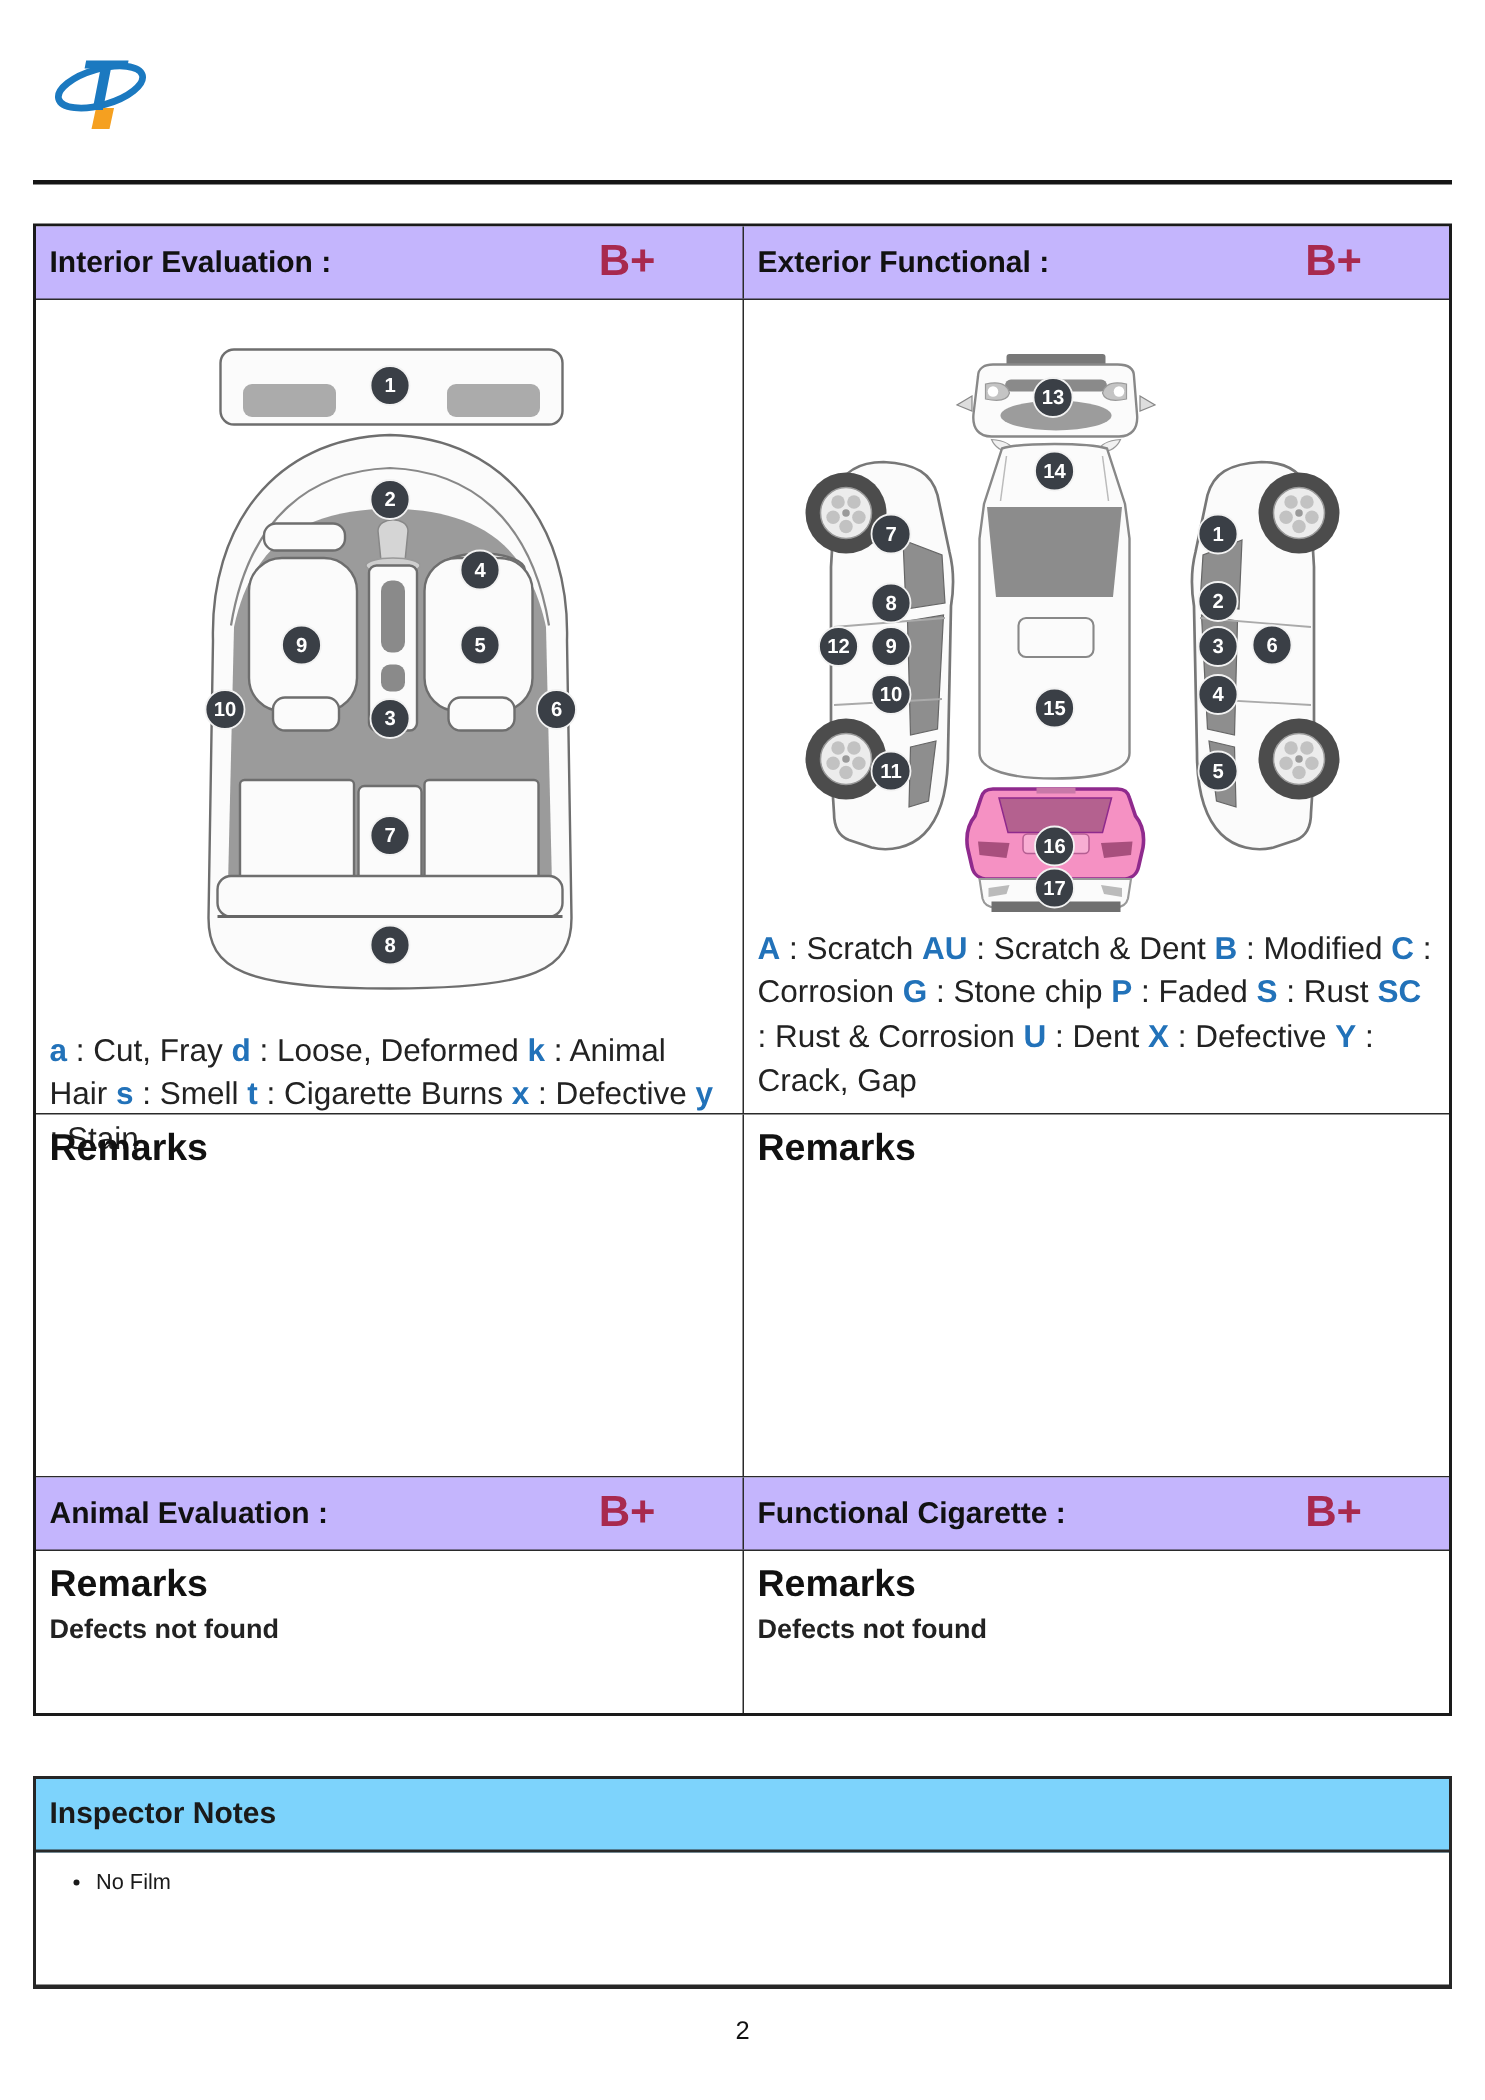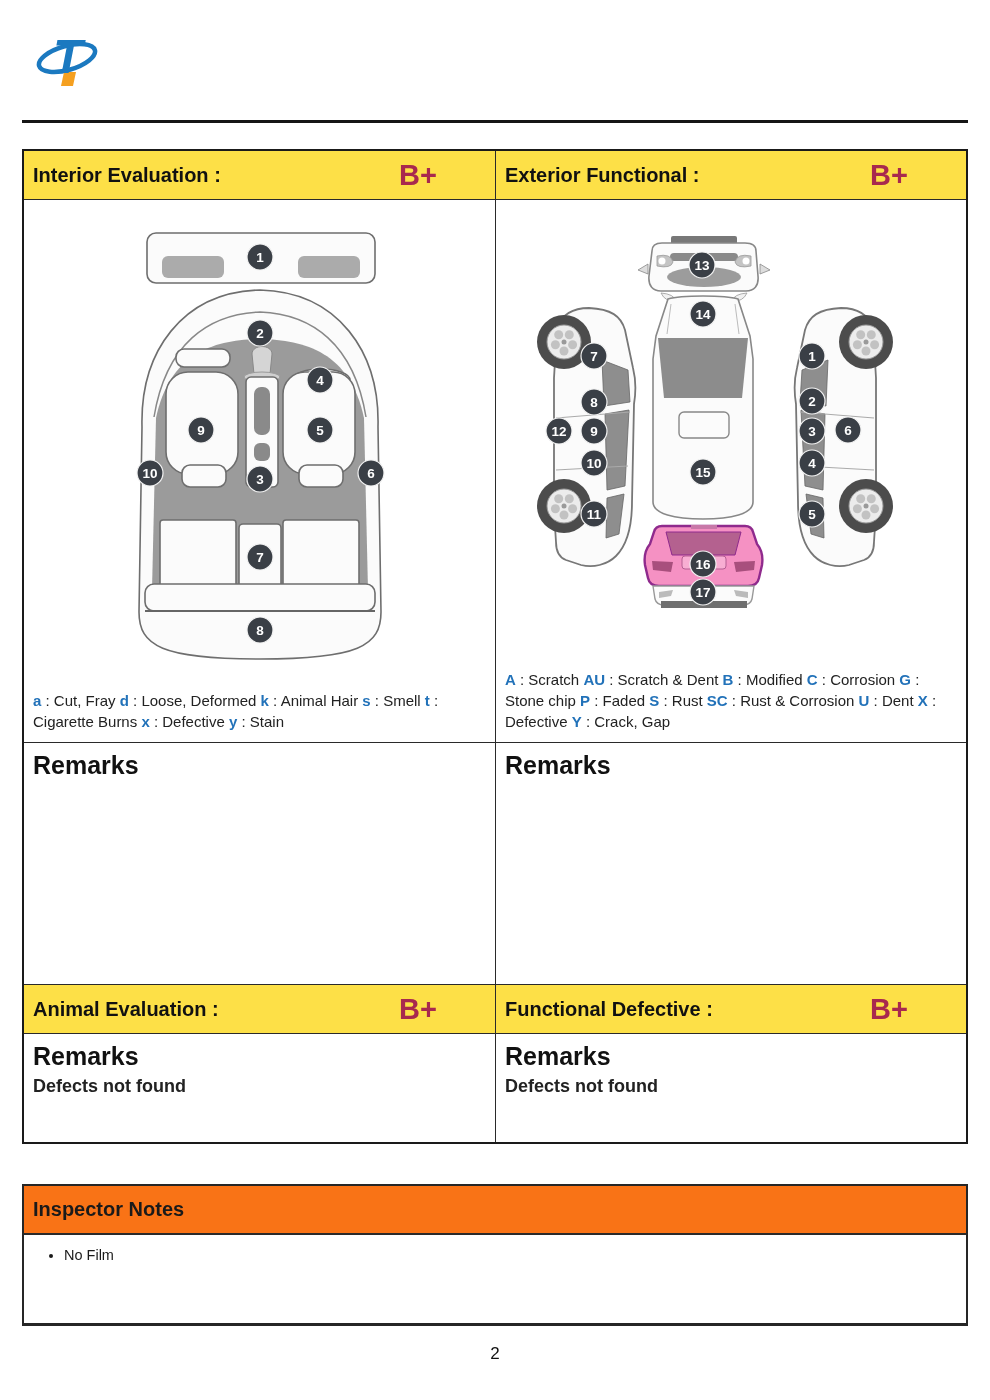--- a/index.html
+++ b/index.html
@@ -28,46 +28,46 @@
   }
   .top-rule { border: none; border-top: 3.5px solid #151515; margin: 18px 22px 0; }
 
   
   .report-table { margin: 26px 22px 0; border: 2px solid #1a1a1a; background: #fff; }
   .trow { display: flex; border-bottom: 1.5px solid #2a2a2a; }
   .trow:last-child { border-bottom: none; }
   .tcell { width: 50%; position: relative; }
   .tcell + .tcell { border-left: 1.5px solid #2a2a2a; align-items: center; }
 
-  .eval-header { height: 49px; background: #fde047; }
+  .eval-header { height: 49px; background: #c4b5fd; }
   .eval-header .tcell { display: flex; align-items: center; padding: 0 9px; }
   .eval-label { font-size: 20px; font-weight: bold; color: #111; }
   .eval-grade {
     position: absolute; right: 58px; top: 50%; transform: translateY(-50%);
     font-size: 29px; font-weight: bold; color: #A8294E;
   }
 
   .diagram-row { height: 543px; }
   .diagram-row .tcell { display: flex; flex-direction: column; }
   .dia-area { flex: 1; display: flex; justify-content: center; align-items: flex-start; }
   .dia-area.interior { padding-top: 22px; }
   .dia-area.exterior { padding-top: 14px; }
-  .legend { margin-top: auto; padding: 4px 9px 10px; font-size: 15px; line-height: 1.4; color: #222; }
+  .legend { margin-top: auto; padding: 4px 9px 10px; font-size: 21px; line-height: 1.4; color: #222; }
   .legend-code { color: #2272B9; font-weight: bold; }
 
   .remarks-row { height: 242px; }
   .remarks-row .tcell, .remarks2-row .tcell { padding: 8px 9px; }
   .remarks-title { font-size: 25px; font-weight: bold; color: #111; }
   .remarks2-row { height: 108px; }
   .remarks-text { font-size: 18px; color: #222; margin-top: 5px; font-weight: bold; }
 
   
   .notes-box { margin: 40px 22px 0; border: 2px solid #262626; border-bottom-width: 3.5px; }
   .notes-header {
-    height: 49px; background: #f97316; border-bottom: 2.5px solid #2a2a2a;
+    height: 49px; background: #7dd3fc; border-bottom: 2.5px solid #2a2a2a;
     display: flex; align-items: center; padding: 0 9px;
     font-size: 20px; font-weight: bold;
   }
   .notes-body { height: 88px; padding: 12px 10px; }
   .notes-body ul { margin: 0; padding-left: 30px; }
   .notes-body li { font-size: 14.5px; color: #1a1a1a; }
 
   .page-num { text-align: center; margin-top: 18px; font-size: 17px; color: #111; }
 
   
@@ -354,21 +354,21 @@
         <div class="remarks-text"></div>
       </div>
     </div>
 
     <div class="trow eval-header">
       <div class="tcell">
         <span class="eval-label">Animal Evaluation :</span>
         <span class="eval-grade">B+</span>
       </div>
       <div class="tcell">
-        <span class="eval-label">Functional Defective :</span>
+        <span class="eval-label">Functional Cigarette :</span>
         <span class="eval-grade">B+</span>
       </div>
     </div>
 
     <div class="trow remarks2-row">
       <div class="tcell">
         <div class="remarks-title">Remarks</div>
         <div class="remarks-text">Defects not found</div>
       </div>
       <div class="tcell">

